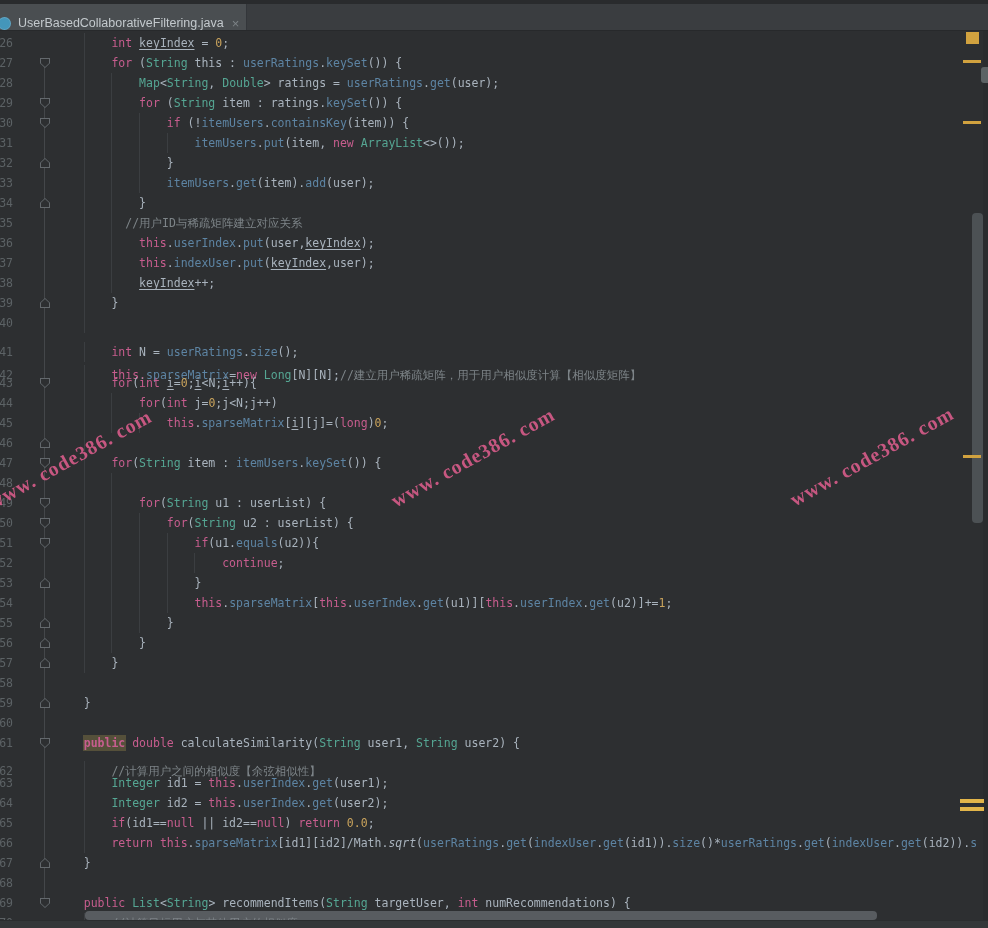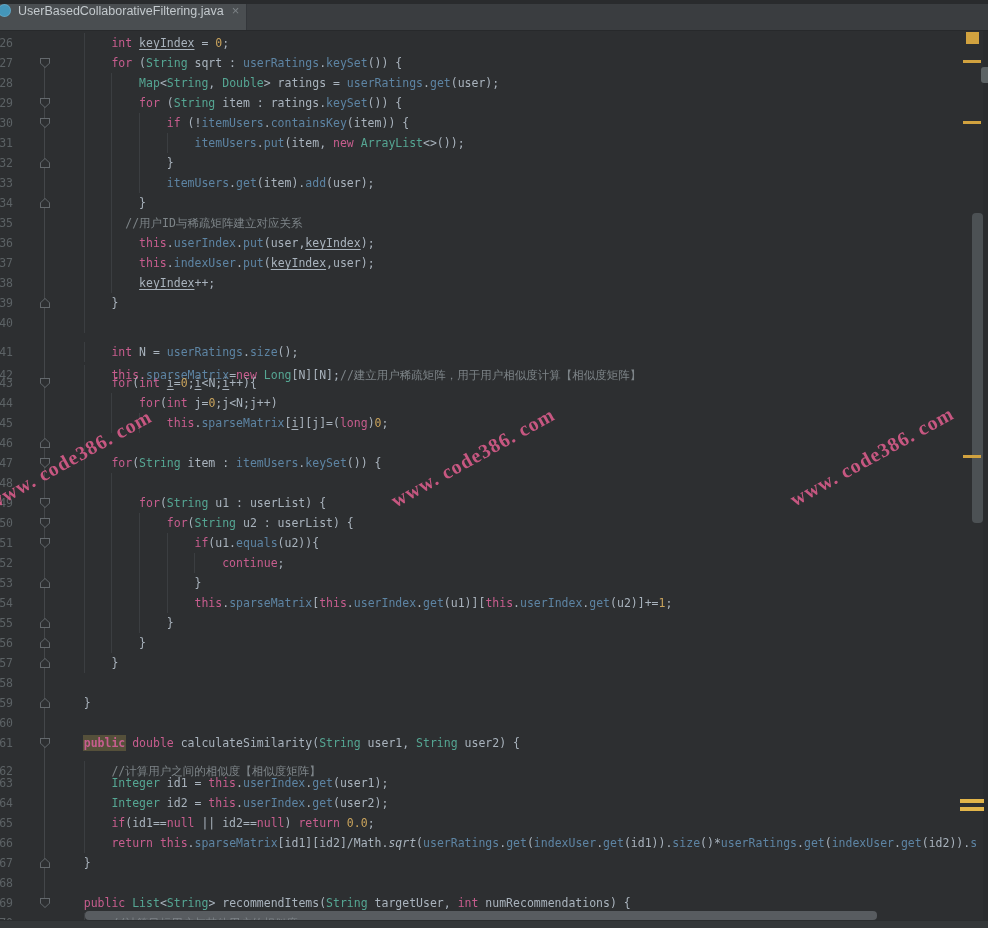--- a/index.html
+++ b/index.html
@@ -11,21 +11,21 @@
   
   .tabbar{
     position:absolute;left:0;top:0;width:988px;height:30px;
     background:var(--tabbar-background,#3a3d40);z-index:8;
     border-bottom:1px solid #27292b;
   }
   .tabbar .top-strip{position:absolute;left:0;top:0;width:100%;height:4px;background:#292b2d;}
   .tab{
     position:absolute;left:0;top:4px;height:26px;width:246px;
     background:var(--tab-background,#4a4e51);
-    display:flex;align-items:flex-start;
+    display:flex;align-items:flex-end;
     border-right:1px solid #33363a;
   }
   .java-icon{
     width:13px;height:13px;border-radius:50%;
     background:#4496ba;margin-left:-2px;flex:0 0 auto;
     box-shadow:inset 0 0 0 1px rgba(255,255,255,.15);
   }
   .tab-title{
     margin-left:7px;color:#c3c9cd;
     font:12.5px "Liberation Sans",sans-serif;
@@ -98,21 +98,21 @@
 
   <div id="code-lines">
       <div class="code-line" style="top: 33px;">
         <span class="line-num">26</span>
         <div class="guide" style="left: 83.68px;"></div>
         <span class="code-text"><span>        </span><span class="tk-k">int</span><span> </span><span class="tk-u">keyIndex</span><span> = </span><span class="tk-n">0</span><span>;</span></span>
       </div>
       <div class="code-line" style="top: 53px;">
         <span class="line-num">27</span>
         <div class="guide" style="left: 83.68px;"></div>
-        <span class="code-text"><span>        </span><span class="tk-k">for</span><span> (</span><span class="tk-t">String</span><span> sqrt : </span><span class="tk-m">userRatings</span><span>.</span><span class="tk-m">keySet</span><span>()) {</span></span>
+        <span class="code-text"><span>        </span><span class="tk-k">for</span><span> (</span><span class="tk-t">String</span><span> this : </span><span class="tk-m">userRatings</span><span>.</span><span class="tk-m">keySet</span><span>()) {</span></span>
         <div class="fold down">
           <div class="o"></div>
           <div class="in"></div>
         </div>
       </div>
       <div class="code-line" style="top: 73px;">
         <span class="line-num">28</span>
         <div class="guide" style="left: 83.68px;"></div>
         <div class="guide" style="left: 111.36px;"></div>
         <span class="code-text"><span>            </span><span class="tk-t">Map</span><span>&lt;</span><span class="tk-t">String</span><span>, </span><span class="tk-t">Double</span><span>&gt; ratings = </span><span class="tk-m">userRatings</span><span>.</span><span class="tk-m">get</span><span>(user);</span></span>
@@ -375,21 +375,21 @@
         <span class="line-num">61</span>
         <span class="code-text"><span>    </span><span class="tk-h">public</span><span> </span><span class="tk-k">double</span><span> calculateSimilarity(</span><span class="tk-t">String</span><span> user1, </span><span class="tk-t">String</span><span> user2) {</span></span>
         <div class="fold down">
           <div class="o"></div>
           <div class="in"></div>
         </div>
       </div>
       <div class="code-line" style="top: 753px; margin-top: 8px;">
         <span class="line-num">62</span>
         <div class="guide" style="left: 83.68px;"></div>
-        <span class="code-text"><span>        </span><span class="tk-c">//计算用户之间的相似度【相似度矩阵】</span></span>
+        <span class="code-text"><span>        </span><span class="tk-c">//计算用户之间的相似度【余弦相似性】</span></span>
       </div>
       <div class="code-line" style="top: 773px;">
         <span class="line-num">63</span>
         <div class="guide" style="left: 83.68px;"></div>
         <span class="code-text"><span>        </span><span class="tk-t">Integer</span><span> id1 = </span><span class="tk-k">this</span><span>.</span><span class="tk-m">userIndex</span><span>.</span><span class="tk-m">get</span><span>(user1);</span></span>
       </div>
       <div class="code-line" style="top: 793px;">
         <span class="line-num">64</span>
         <div class="guide" style="left: 83.68px;"></div>
         <span class="code-text"><span>        </span><span class="tk-t">Integer</span><span> id2 = </span><span class="tk-k">this</span><span>.</span><span class="tk-m">userIndex</span><span>.</span><span class="tk-m">get</span><span>(user2);</span></span>

